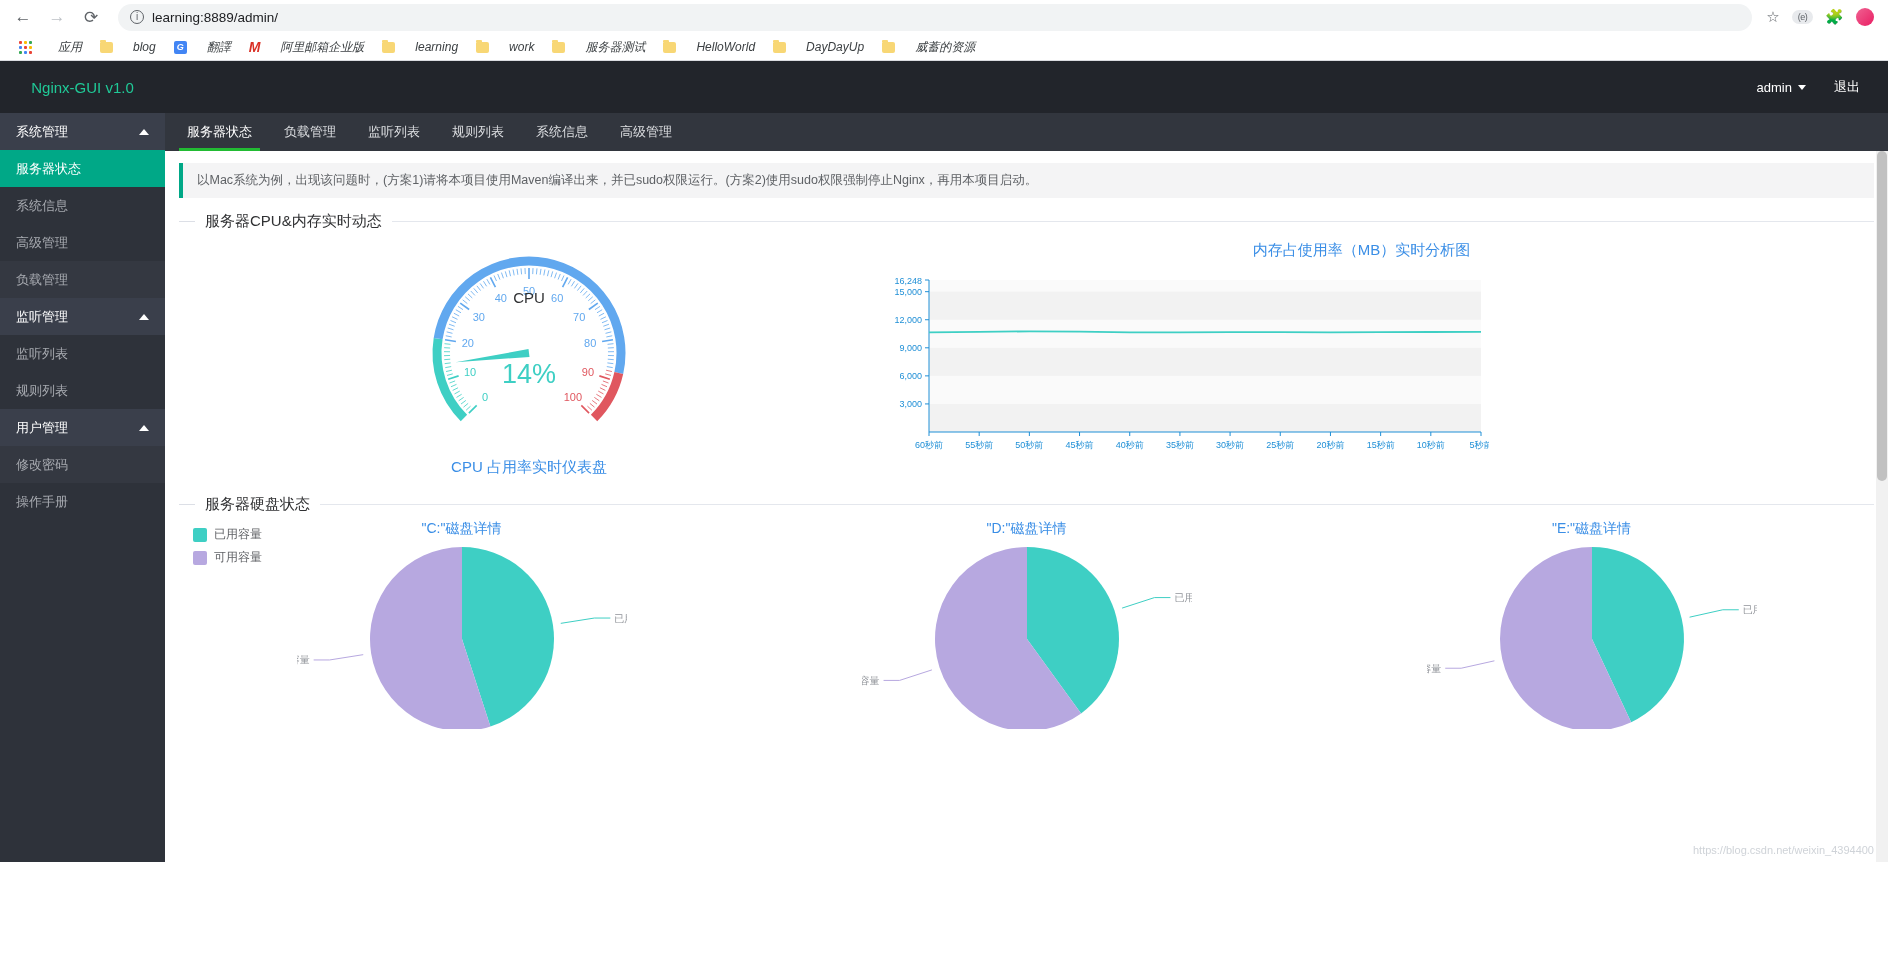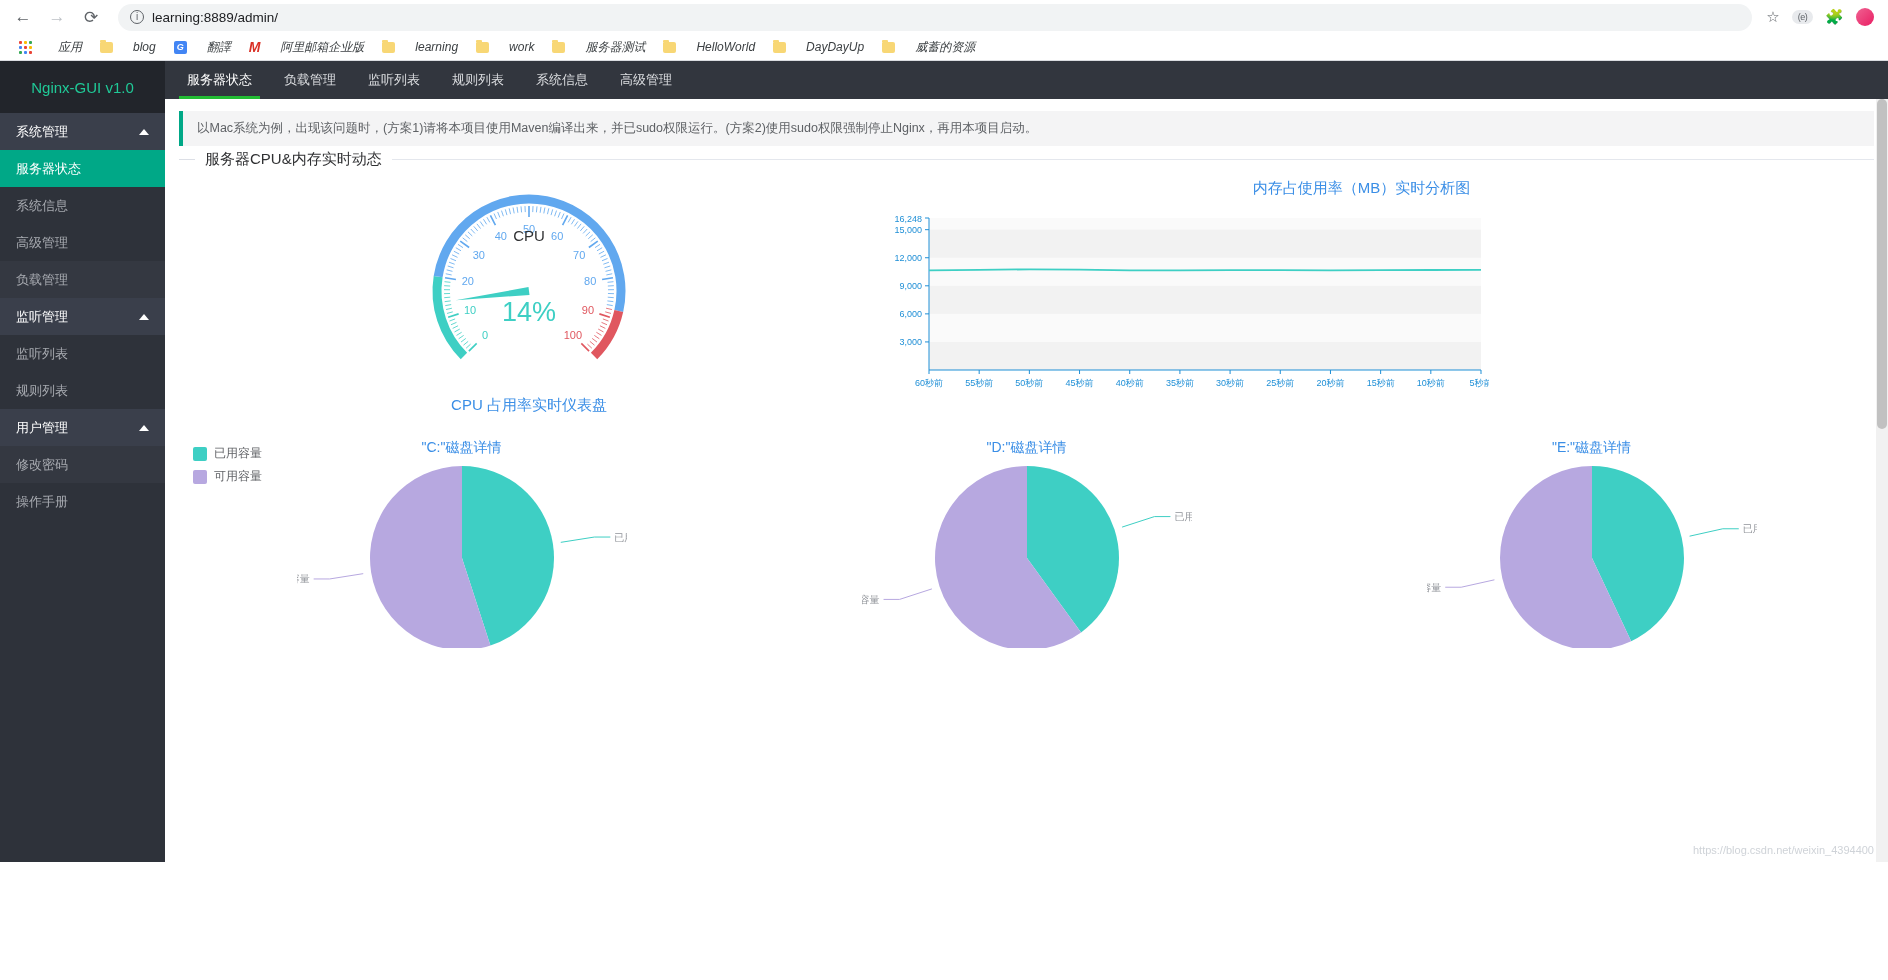--- a/index.html
+++ b/index.html
@@ -271,20 +271,27 @@
     </div>
     <div class="menu-item alt">
       <span>修改密码</span>
     </div>
     <div class="menu-item">
       <span>操作手册</span>
     </div>
   </div>
 
   <div class="main">
+    <div class="topbar">
+      <div class="user">
+        <span>admin</span>
+        <span class="caret-sm"></span>
+      </div>
+      <div style="cursor:pointer">退出</div>
+    </div>
 
     <div class="tabbar">
       <div class="tab active">
         <span>服务器状态</span>
       </div>
       <div class="tab">
         <span>负载管理</span>
       </div>
       <div class="tab">
         <span>监听列表</span>
@@ -300,21 +307,21 @@
       </div>
     </div>
 
     <div class="content">
 
       <div class="alert">
         <span>以Mac系统为例，出现该问题时，(方案1)请将本项目使用Maven编译出来，并已sudo权限运行。(方案2)使用sudo权限强制停止Nginx，再用本项目启动。</span>
       </div>
 
 
-      <div class="fieldset" style="margin-top:4px">
+      <div class="fieldset" style="margin-top:14px">
         <div class="legend-row">
           <span class="legend-dash"></span>
           <span class="legend-title">服务器CPU&amp;内存实时动态</span>
           <span class="legend-line"></span>
         </div>
 
         <div class="charts-row">
 
           <div class="gauge-wrap">
             <svg width="230" height="215" viewBox="0 0 230 215">
@@ -492,20 +499,25 @@
                 <text x="551.8181818181818" y="176" text-anchor="middle" font-size="9" fill="#1f8fd6" font-family="Liberation Sans, sans-serif">10秒前</text>
                 <line x1="602" y1="160" x2="602" y2="164" stroke="#1f8fd6" stroke-width="1"></line>
                 <text x="602" y="176" text-anchor="middle" font-size="9" fill="#1f8fd6" font-family="Liberation Sans, sans-serif">5秒前</text>
                 <polyline points="50,60.36927621861152 100.18181818181819,59.9015263417036 150.36363636363637,59.340226489414086 200.54545454545453,59.714426390940424 250.72727272727272,60.4628261939931 300.9090909090909,60.27572624322994 351.09090909090907,60.08862629246676 401.27272727272725,60.182176267848355 451.45454545454544,60.27572624322994 501.6363636363636,60.08862629246676 551.8181818181818,59.99507631708517 602,59.9015263417036" fill="none" stroke="#3ecfc4" stroke-width="1.8"></polyline>
               </svg>
           </div>
         </div>
       </div>
 
       <div class="fieldset" style="margin-top:18px">
+        <div class="legend-row">
+          <span class="legend-dash"></span>
+          <span class="legend-title">服务器硬盘状态</span>
+          <span class="legend-line"></span>
+        </div>
 
         <div class="disks-row">
           <div class="disk-legend">
             <div class="li">
               <span class="sw" style="background:#3ecfc4"></span>
               <span class="lb">已用容量</span>
             </div>
             <div class="li">
               <span class="sw" style="background:#b7a8e0"></span>
               <span class="lb">可用容量</span>

